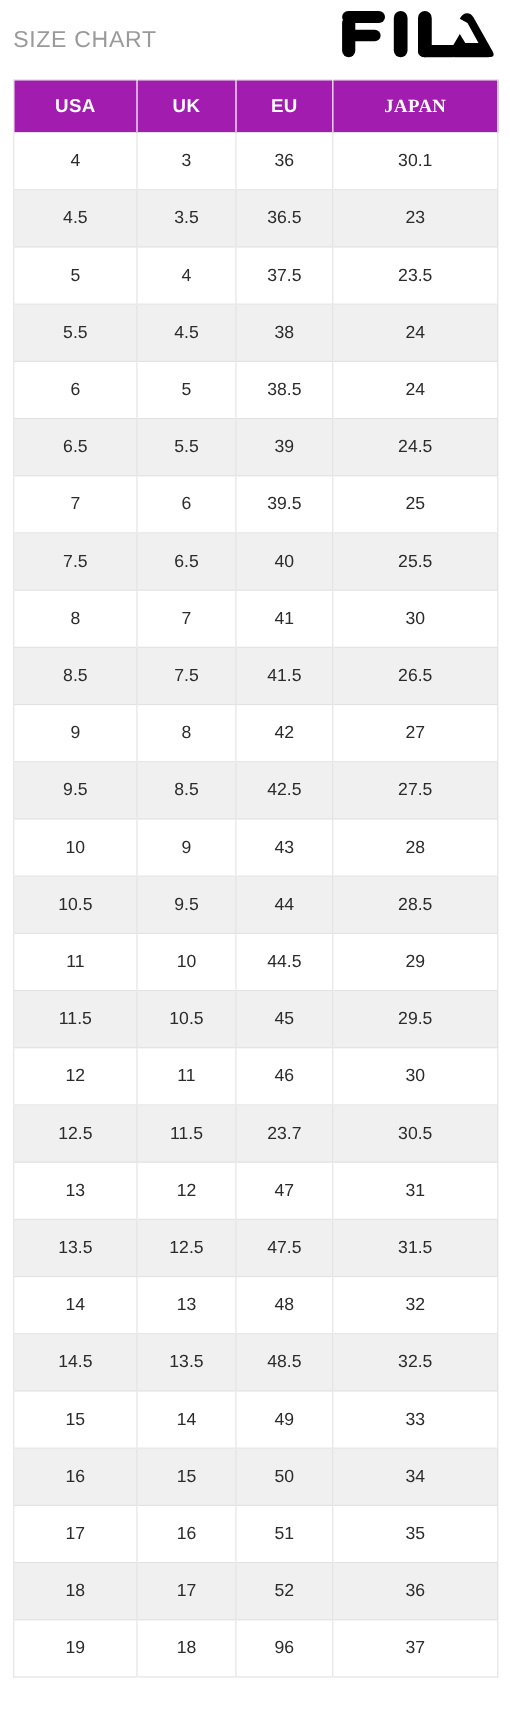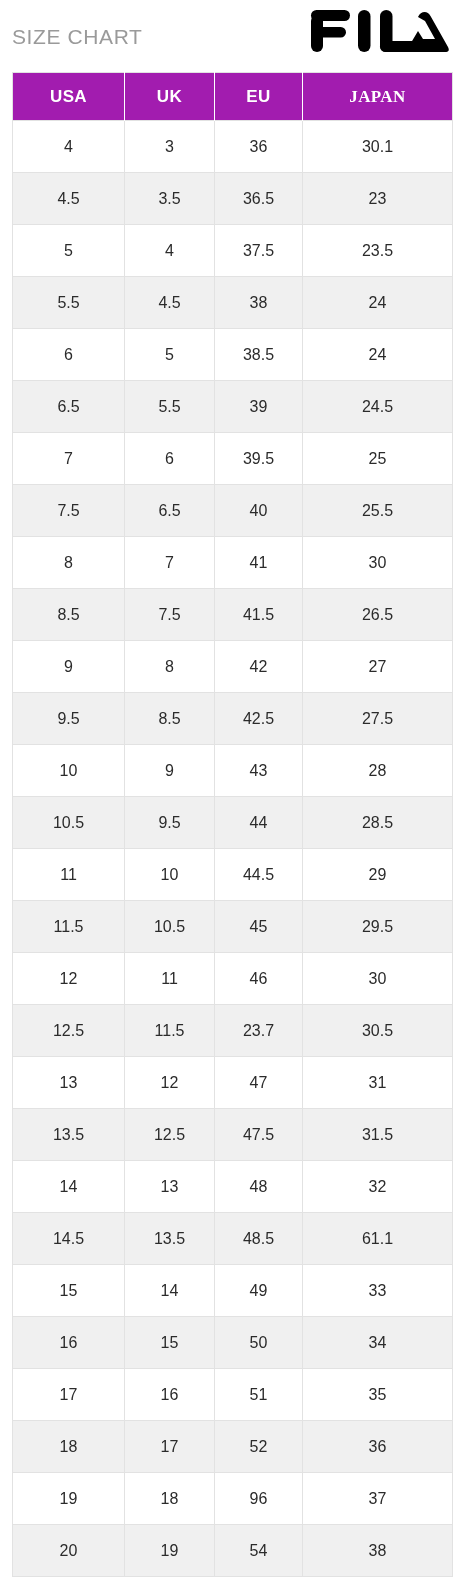--- a/index.html
+++ b/index.html
@@ -270,21 +270,21 @@
           <tr class="row-odd">
             <td>14</td>
             <td>13</td>
             <td>48</td>
             <td>32</td>
           </tr>
           <tr class="row-even">
             <td>14.5</td>
             <td>13.5</td>
             <td>48.5</td>
-            <td>61.1</td>
+            <td>32.5</td>
           </tr>
           <tr class="row-odd">
             <td>15</td>
             <td>14</td>
             <td>49</td>
             <td>33</td>
           </tr>
           <tr class="row-even">
             <td>16</td>
             <td>15</td>
@@ -302,23 +302,17 @@
             <td>17</td>
             <td>52</td>
             <td>36</td>
           </tr>
           <tr class="row-odd">
             <td>19</td>
             <td>18</td>
             <td>96</td>
             <td>37</td>
           </tr>
-          <tr class="row-even">
-            <td>20</td>
-            <td>19</td>
-            <td>54</td>
-            <td>38</td>
-          </tr>
         </tbody>
     </table>
   </div>
 
 </div>
 
 </body></html>

